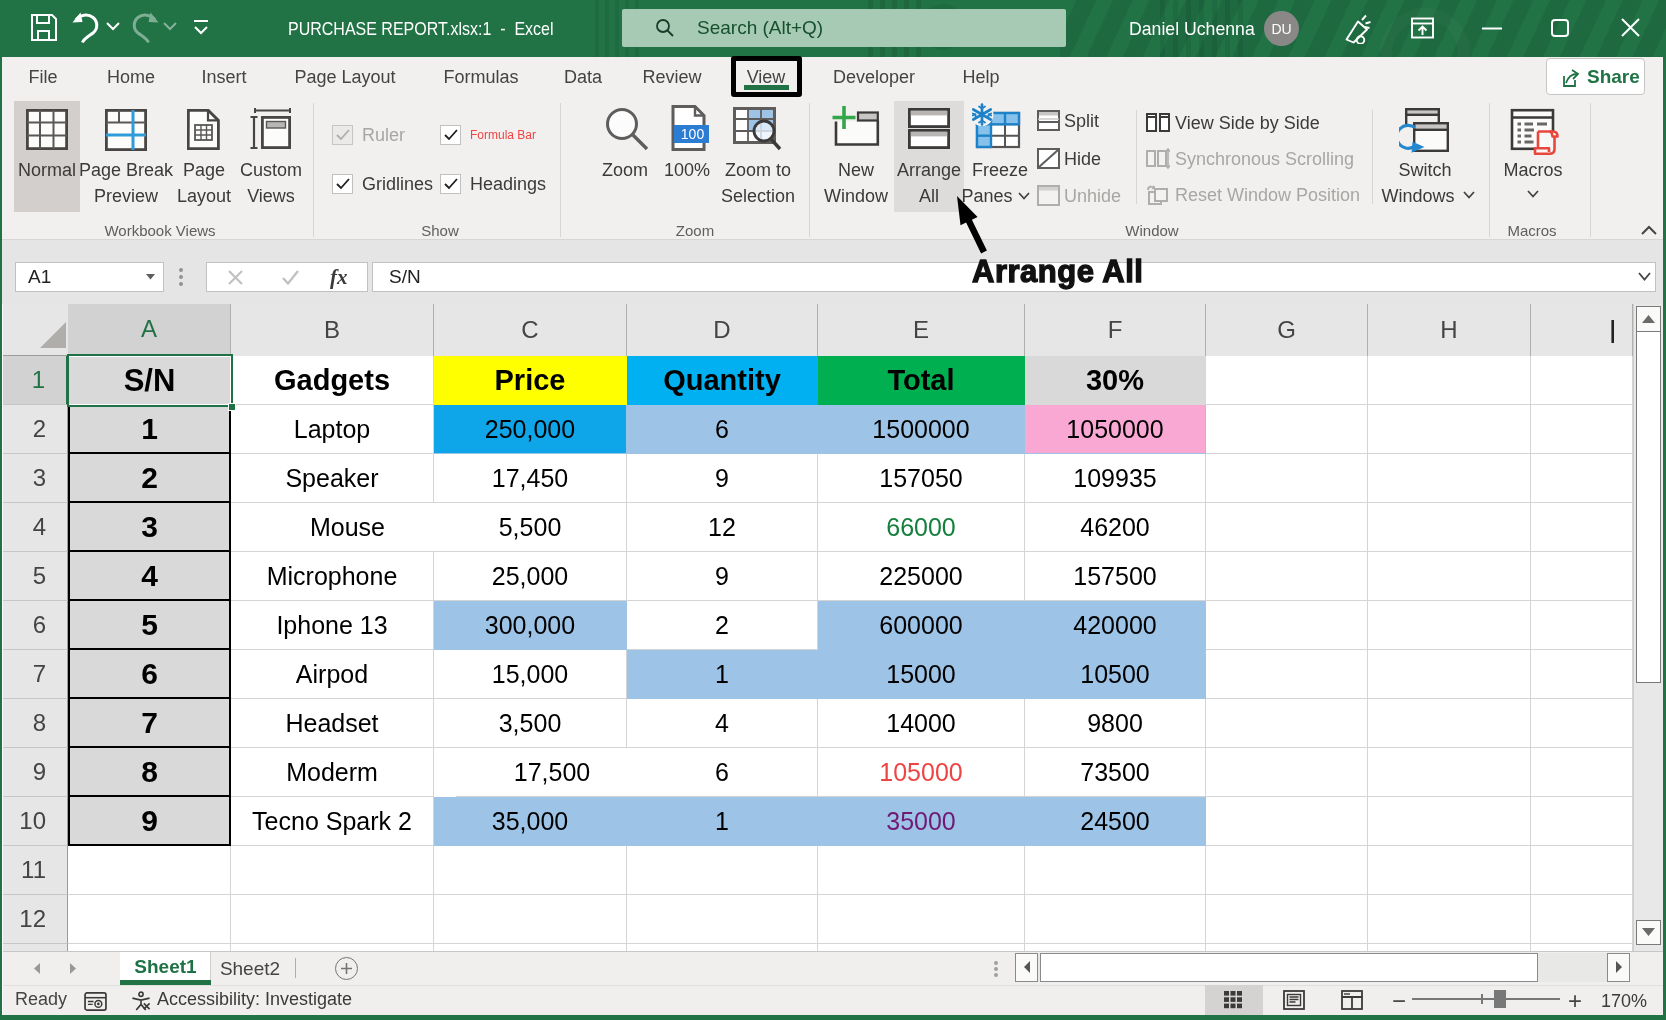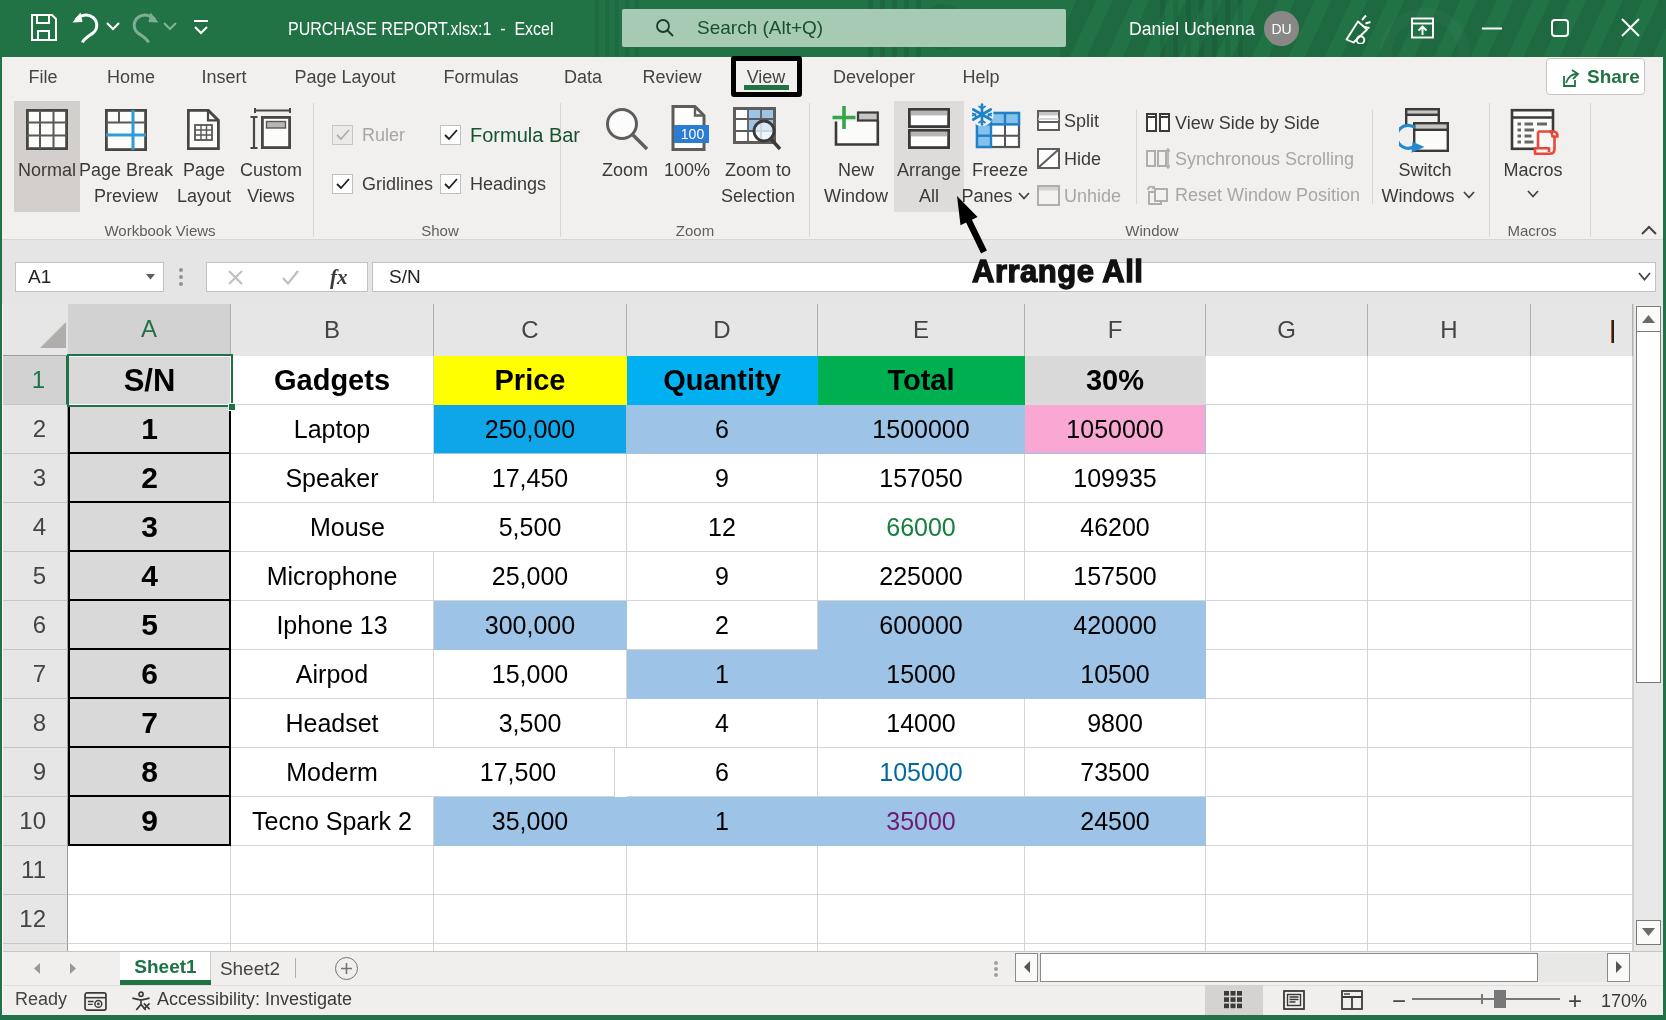--- a/index.html
+++ b/index.html
@@ -147,21 +147,21 @@
     <svg style="position:absolute;left:336px;top:129px" width="14" height="12" viewBox="0 0 14 12">
       <path d="M1 6 L5 10 L13 1" fill="none" stroke="#b0aeac" stroke-width="1.8"></path>
     </svg>
 <div class="cl" style="left:362px;top:125px;width:80px;height:20px;font-size:18px;">
       <span class="dis">Ruler</span>
     </div>
 <div style="left:440px;top:125px;width:21px;height:20px;background:#fff;border:1px solid #c2c0be;"></div>
     <svg style="position:absolute;left:444px;top:129px" width="14" height="12" viewBox="0 0 14 12">
       <path d="M1 6 L5 10 L13 1" fill="none" stroke="#201f1e" stroke-width="1.8"></path>
     </svg>
-<div class="cl" style="left:470px;top:125px;width:120px;height:20px;font-size:20px;color:#14532d;">Formula Bar</div>
+<div class="cl" style="left:470px;top:125px;width:120px;height:20px;font-size:12px;color:#ef4444;">Formula Bar</div>
 <div style="left:332px;top:174px;width:21px;height:20px;background:#fff;border:1px solid #c2c0be;"></div>
     <svg style="position:absolute;left:336px;top:178px" width="14" height="12" viewBox="0 0 14 12">
       <path d="M1 6 L5 10 L13 1" fill="none" stroke="#201f1e" stroke-width="1.8"></path>
     </svg>
 <div class="cl" style="left:362px;top:174px;width:90px;height:20px;font-size:18px;color:#3b3a39;">Gridlines</div>
 <div style="left:440px;top:174px;width:21px;height:20px;background:#fff;border:1px solid #c2c0be;"></div>
     <svg style="position:absolute;left:444px;top:178px" width="14" height="12" viewBox="0 0 14 12">
       <path d="M1 6 L5 10 L13 1" fill="none" stroke="#201f1e" stroke-width="1.8"></path>
     </svg>
 <div class="cl" style="left:470px;top:174px;width:100px;height:20px;font-size:18px;color:#3b3a39;">Headings</div>
@@ -460,23 +460,23 @@
 <div class="ct" style="left:818px;top:650px;width:207px;height:49px;background:#9dc3e6;font-size:25px;color:#000;justify-content:center;border-right:1px solid #9dc3e6;border-bottom:1px solid #9dc3e6;">15000</div>
 <div class="ct" style="left:1025px;top:650px;width:181px;height:49px;background:#9dc3e6;font-size:25px;color:#000;justify-content:center;border-right:1px solid #9dc3e6;border-bottom:1px solid #9dc3e6;">10500</div>
 <div class="ct" style="left:68px;top:699px;width:163px;height:49px;background:#d9d9d9;font-size:30px;color:#000;justify-content:center;border-right:1px solid #d9d9d9;border-bottom:1px solid #d9d9d9;font-weight:bold;border-left:2px solid #000;border-right:2px solid #000;border-bottom:2px solid #000;">7</div>
 <div class="ct" style="left:231px;top:699px;width:203px;height:49px;background:#fff;font-size:25px;color:#000;justify-content:center;border-right:1px solid #d4d4d4;border-bottom:1px solid #d4d4d4;">Headset</div>
 <div class="ct" style="left:434px;top:699px;width:193px;height:49px;background:#fff;font-size:25px;color:#000;justify-content:center;border-right:1px solid #d4d4d4;border-bottom:1px solid #d4d4d4;">3,500</div>
 <div class="ct" style="left:627px;top:699px;width:191px;height:49px;background:#fff;font-size:25px;color:#000;justify-content:center;border-right:1px solid #d4d4d4;border-bottom:1px solid #d4d4d4;">4</div>
 <div class="ct" style="left:818px;top:699px;width:207px;height:49px;background:#fff;font-size:25px;color:#000;justify-content:center;border-right:1px solid #d4d4d4;border-bottom:1px solid #d4d4d4;">14000</div>
 <div class="ct" style="left:1025px;top:699px;width:181px;height:49px;background:#fff;font-size:25px;color:#000;justify-content:center;border-right:1px solid #d4d4d4;border-bottom:1px solid #d4d4d4;">9800</div>
 <div class="ct" style="left:68px;top:748px;width:163px;height:49px;background:#d9d9d9;font-size:30px;color:#000;justify-content:center;border-right:1px solid #d9d9d9;border-bottom:1px solid #d9d9d9;font-weight:bold;border-left:2px solid #000;border-right:2px solid #000;border-bottom:2px solid #000;">8</div>
 <div class="ct" style="left:231px;top:748px;width:203px;height:49px;background:#fff;font-size:25px;color:#000;justify-content:center;border-right:1px solid #d4d4d4;border-bottom:1px solid #d4d4d4;">Moderm</div>
-<div class="ct" style="left:422px;top:748px;width:193px;height:49px;background:#fff;font-size:25px;color:#000;justify-content:center;border-right:1px solid #d4d4d4;border-bottom:1px solid #d4d4d4;">17,500</div>
+<div class="ct" style="left:456px;top:748px;width:193px;height:49px;background:#fff;font-size:25px;color:#000;justify-content:center;border-right:1px solid #d4d4d4;border-bottom:1px solid #d4d4d4;">17,500</div>
 <div class="ct" style="left:627px;top:748px;width:191px;height:49px;background:#fff;font-size:25px;color:#000;justify-content:center;border-right:1px solid #d4d4d4;border-bottom:1px solid #d4d4d4;">6</div>
-<div class="ct" style="left:818px;top:748px;width:207px;height:49px;background:#fff;font-size:25px;color:#0369a1;justify-content:center;border-right:1px solid #d4d4d4;border-bottom:1px solid #d4d4d4;">105000</div>
+<div class="ct" style="left:818px;top:748px;width:207px;height:49px;background:#fff;font-size:25px;color:#ef4444;justify-content:center;border-right:1px solid #d4d4d4;border-bottom:1px solid #d4d4d4;">105000</div>
 <div class="ct" style="left:1025px;top:748px;width:181px;height:49px;background:#fff;font-size:25px;color:#000;justify-content:center;border-right:1px solid #d4d4d4;border-bottom:1px solid #d4d4d4;">73500</div>
 <div class="ct" style="left:68px;top:797px;width:163px;height:49px;background:#d9d9d9;font-size:30px;color:#000;justify-content:center;border-right:1px solid #d9d9d9;border-bottom:1px solid #d9d9d9;font-weight:bold;border-left:2px solid #000;border-right:2px solid #000;border-bottom:2px solid #000;">9</div>
 <div class="ct" style="left:231px;top:797px;width:203px;height:49px;background:#fff;font-size:25px;color:#000;justify-content:center;border-right:1px solid #d4d4d4;border-bottom:1px solid #d4d4d4;">Tecno Spark 2</div>
 <div class="ct" style="left:434px;top:797px;width:193px;height:49px;background:#9dc3e6;font-size:25px;color:#000;justify-content:center;border-right:1px solid #9dc3e6;border-bottom:1px solid #9dc3e6;">35,000</div>
 <div class="ct" style="left:627px;top:797px;width:191px;height:49px;background:#9dc3e6;font-size:25px;color:#000;justify-content:center;border-right:1px solid #9dc3e6;border-bottom:1px solid #9dc3e6;">1</div>
 <div class="ct" style="left:818px;top:797px;width:207px;height:49px;background:#9dc3e6;font-size:25px;color:#701a75;justify-content:center;border-right:1px solid #9dc3e6;border-bottom:1px solid #9dc3e6;">35000</div>
 <div class="ct" style="left:1025px;top:797px;width:181px;height:49px;background:#9dc3e6;font-size:25px;color:#000;justify-content:center;border-right:1px solid #9dc3e6;border-bottom:1px solid #9dc3e6;">24500</div>
 <div style="left:67px;top:354px;width:166px;height:53px;border:2px solid #1f7245;"></div>
 <div style="left:228px;top:403px;width:8px;height:8px;background:#1f7245;border:1px solid #fff;"></div>
 <div style="left:1611px;top:320px;width:3px;height:23px;background:#222;border-left:1px solid #c55a11;"></div>

